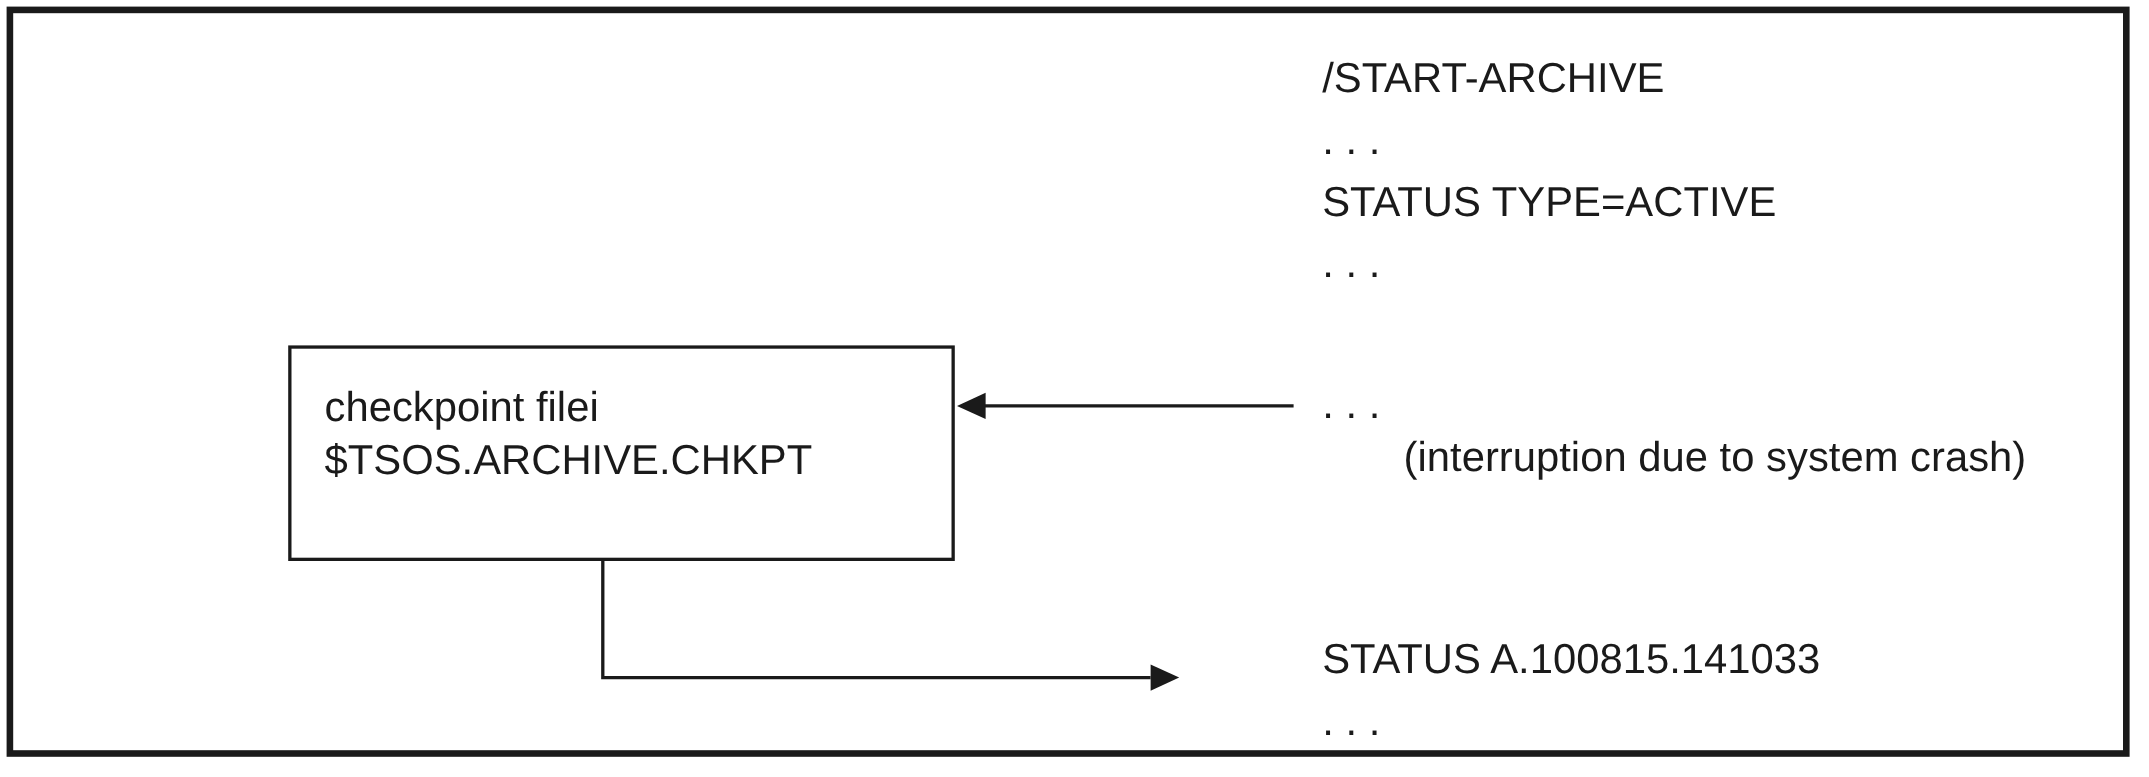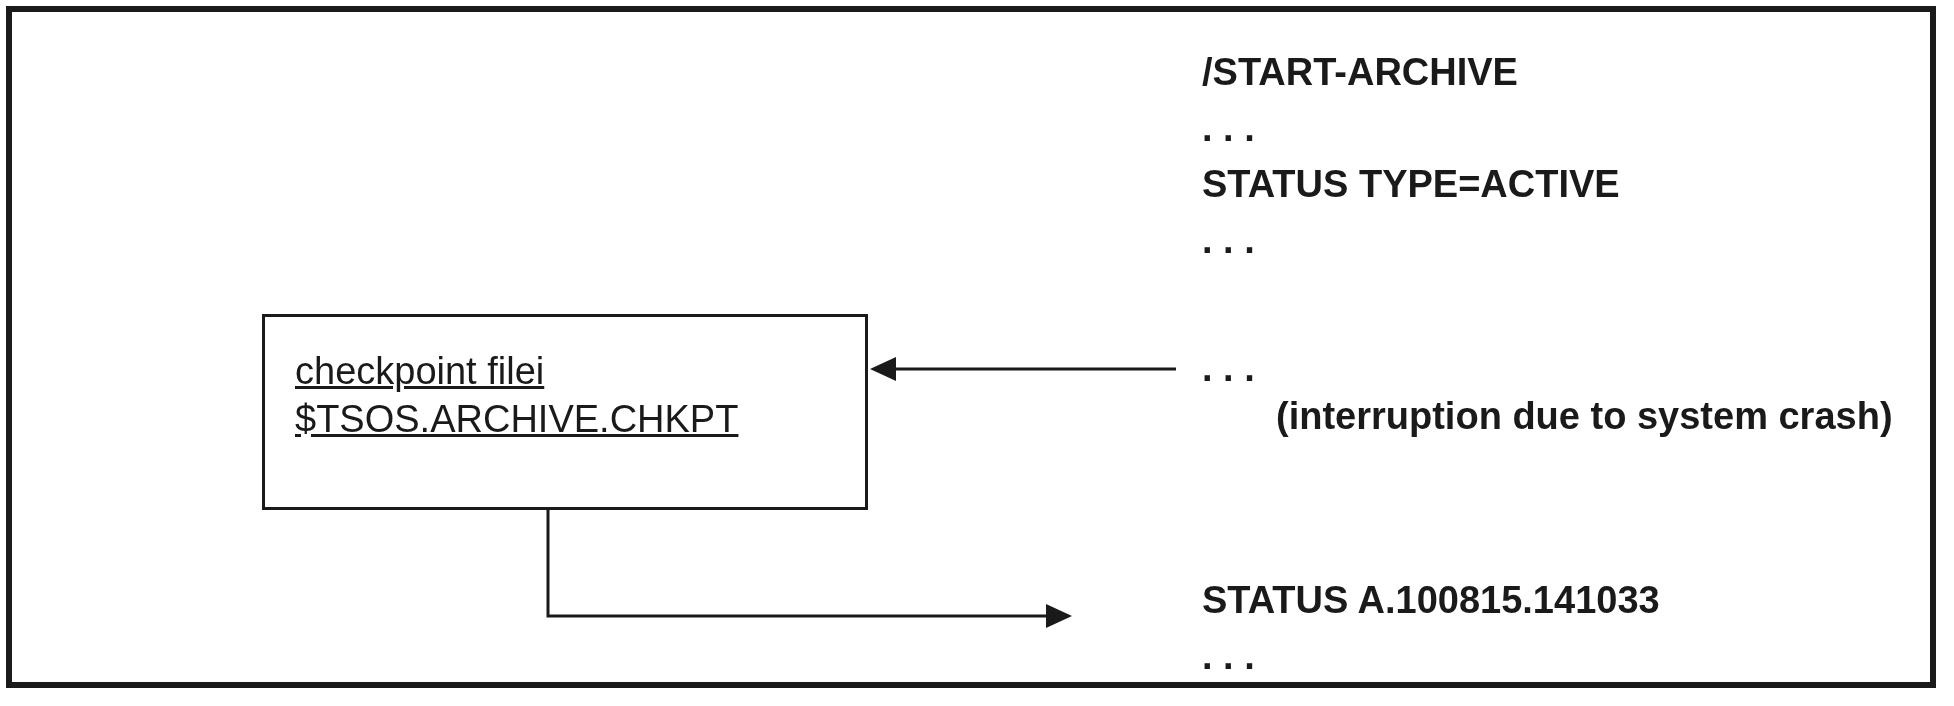--- a/index.html
+++ b/index.html
@@ -41,29 +41,27 @@
     height: 196px;
     border: 3px solid #1a1a1a;
     box-sizing: border-box;
     padding: 30px 0 0 30px;
     background: #ffffff;
   }
   .chk-box .bline {
     font-size: 38px;
     line-height: 48px;
     white-space: nowrap;
-    text-decoration: underline;
   }
   .tline {
     position: absolute;
     left: 1190px;
     font-size: 38px;
     line-height: 48px;
     white-space: nowrap;
-    font-weight: bold;
   }
   .tline.indent {
     left: 1216px;
     margin-left: 48px;
   }
   .t0 { top: 36px; }
   .t1 { top: 92px; }
   .t2 { top: 148px; text-align: right; }
   .t3 { top: 204px; }
   .t4 { top: 260px; }

